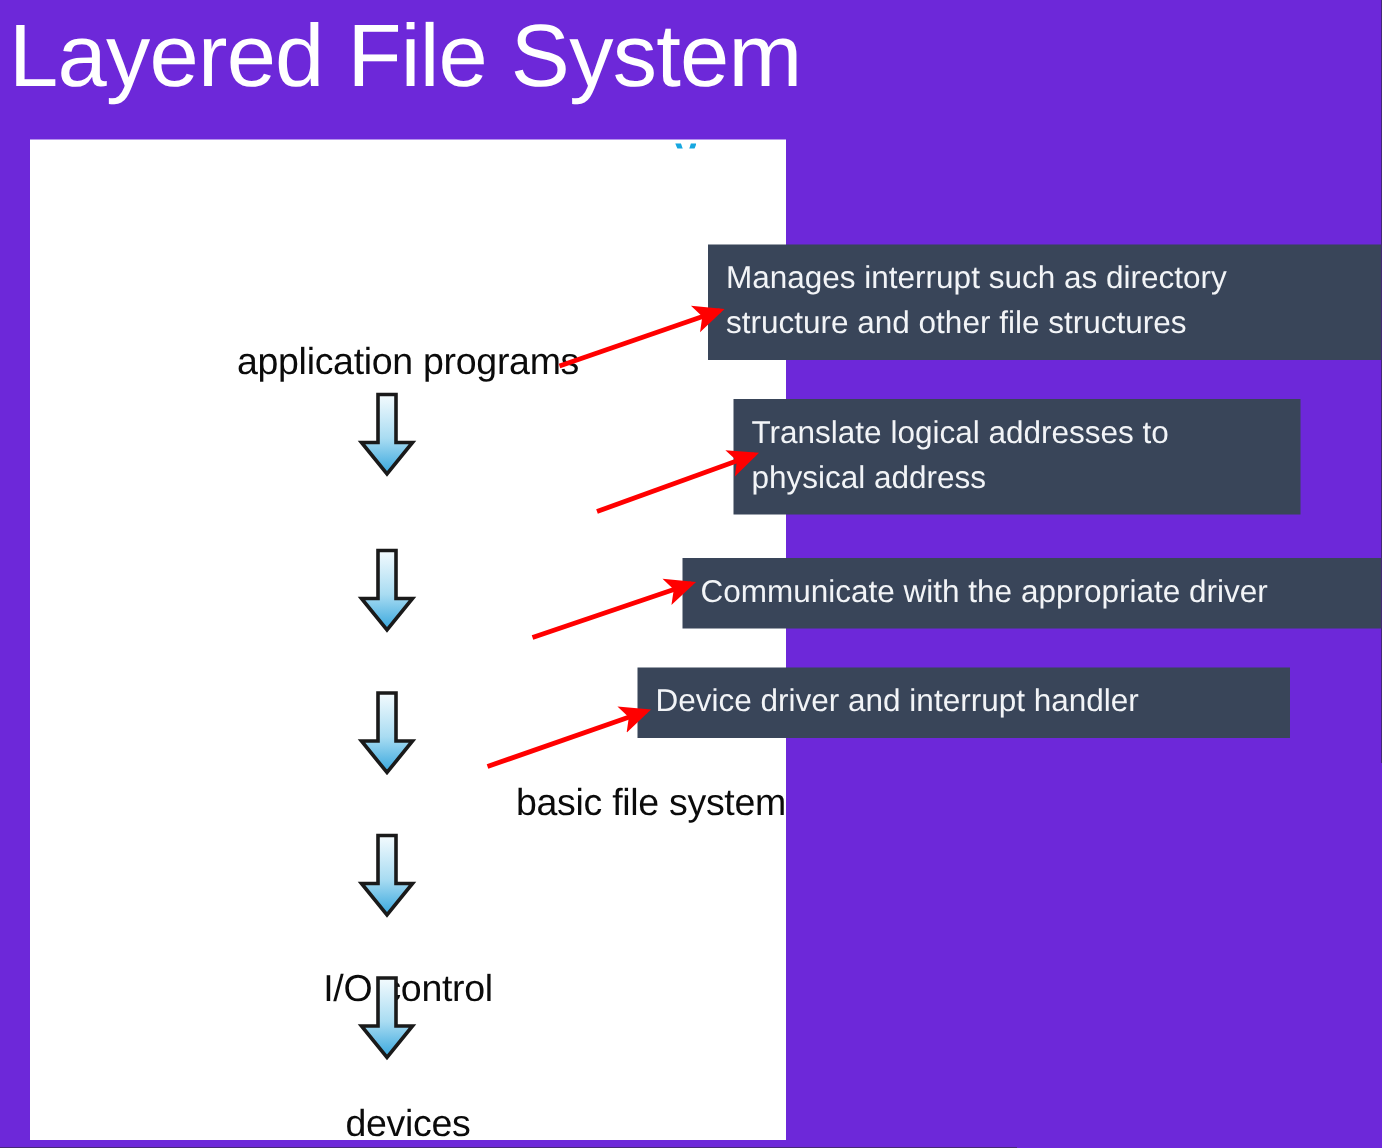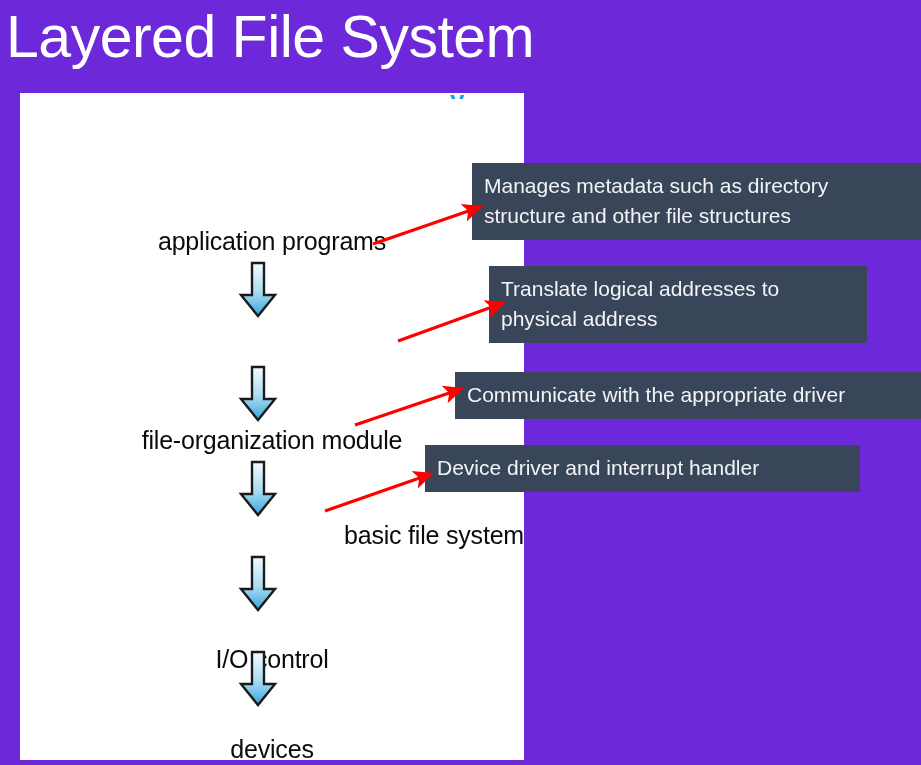--- a/index.html
+++ b/index.html
@@ -126,21 +126,20 @@
         <polygon points="15,2 27,2 27,34 38,34 21,55 4,34 15,34" fill="url(#ag)" stroke="#1a1a1a" stroke-width="2.4" stroke-linejoin="miter"></polygon>
       </svg>
     </div>
 
     <div class="down-arrow" style="top:272px;">
       <svg viewBox="0 0 42 58" width="42" height="58">
         <polygon points="15,2 27,2 27,34 38,34 21,55 4,34 15,34" fill="url(#ag)" stroke="#1a1a1a" stroke-width="2.4" stroke-linejoin="miter"></polygon>
       </svg>
     </div>
 
-    <div class="layer-label" style="top:333px;">file-organization module</div>
     <div class="down-arrow" style="top:367px;">
       <svg viewBox="0 0 42 58" width="42" height="58">
         <polygon points="15,2 27,2 27,34 38,34 21,55 4,34 15,34" fill="url(#ag)" stroke="#1a1a1a" stroke-width="2.4" stroke-linejoin="miter"></polygon>
       </svg>
     </div>
 
     <div class="layer-label" style="top:428px;text-align:right;">basic file system</div>
     <div class="down-arrow" style="top:462px;">
       <svg viewBox="0 0 42 58" width="42" height="58">
         <polygon points="15,2 27,2 27,34 38,34 21,55 4,34 15,34" fill="url(#ag)" stroke="#1a1a1a" stroke-width="2.4" stroke-linejoin="miter"></polygon>
@@ -151,21 +150,21 @@
     <div class="down-arrow" style="top:557px;">
       <svg viewBox="0 0 42 58" width="42" height="58">
         <polygon points="15,2 27,2 27,34 38,34 21,55 4,34 15,34" fill="url(#ag)" stroke="#1a1a1a" stroke-width="2.4" stroke-linejoin="miter"></polygon>
       </svg>
     </div>
 
     <div class="layer-label" style="top:642px;">devices</div>
 
   </div>
 
-  <div class="callout" id="callout-0">Manages metadata such as directory
+  <div class="callout" id="callout-0">Manages interrupt such as directory
 structure and other file structures</div>
   <div class="callout" id="callout-1">Translate logical addresses to
 physical address</div>
   <div class="callout" id="callout-3">Device driver and interrupt handler</div>
   <div class="callout" id="callout-2">Communicate with the appropriate driver</div>
 
   <svg id="pointer-layer" viewBox="0 0 921 765">
     <defs>
       <marker id="rh" markerWidth="7" markerHeight="7" refX="5.4" refY="3.5" orient="auto" markerUnits="strokeWidth">
         <path d="M0,0.6 L6.4,3.5 L0,6.4 L1.5,3.5 Z" fill="#ff0000"></path>

